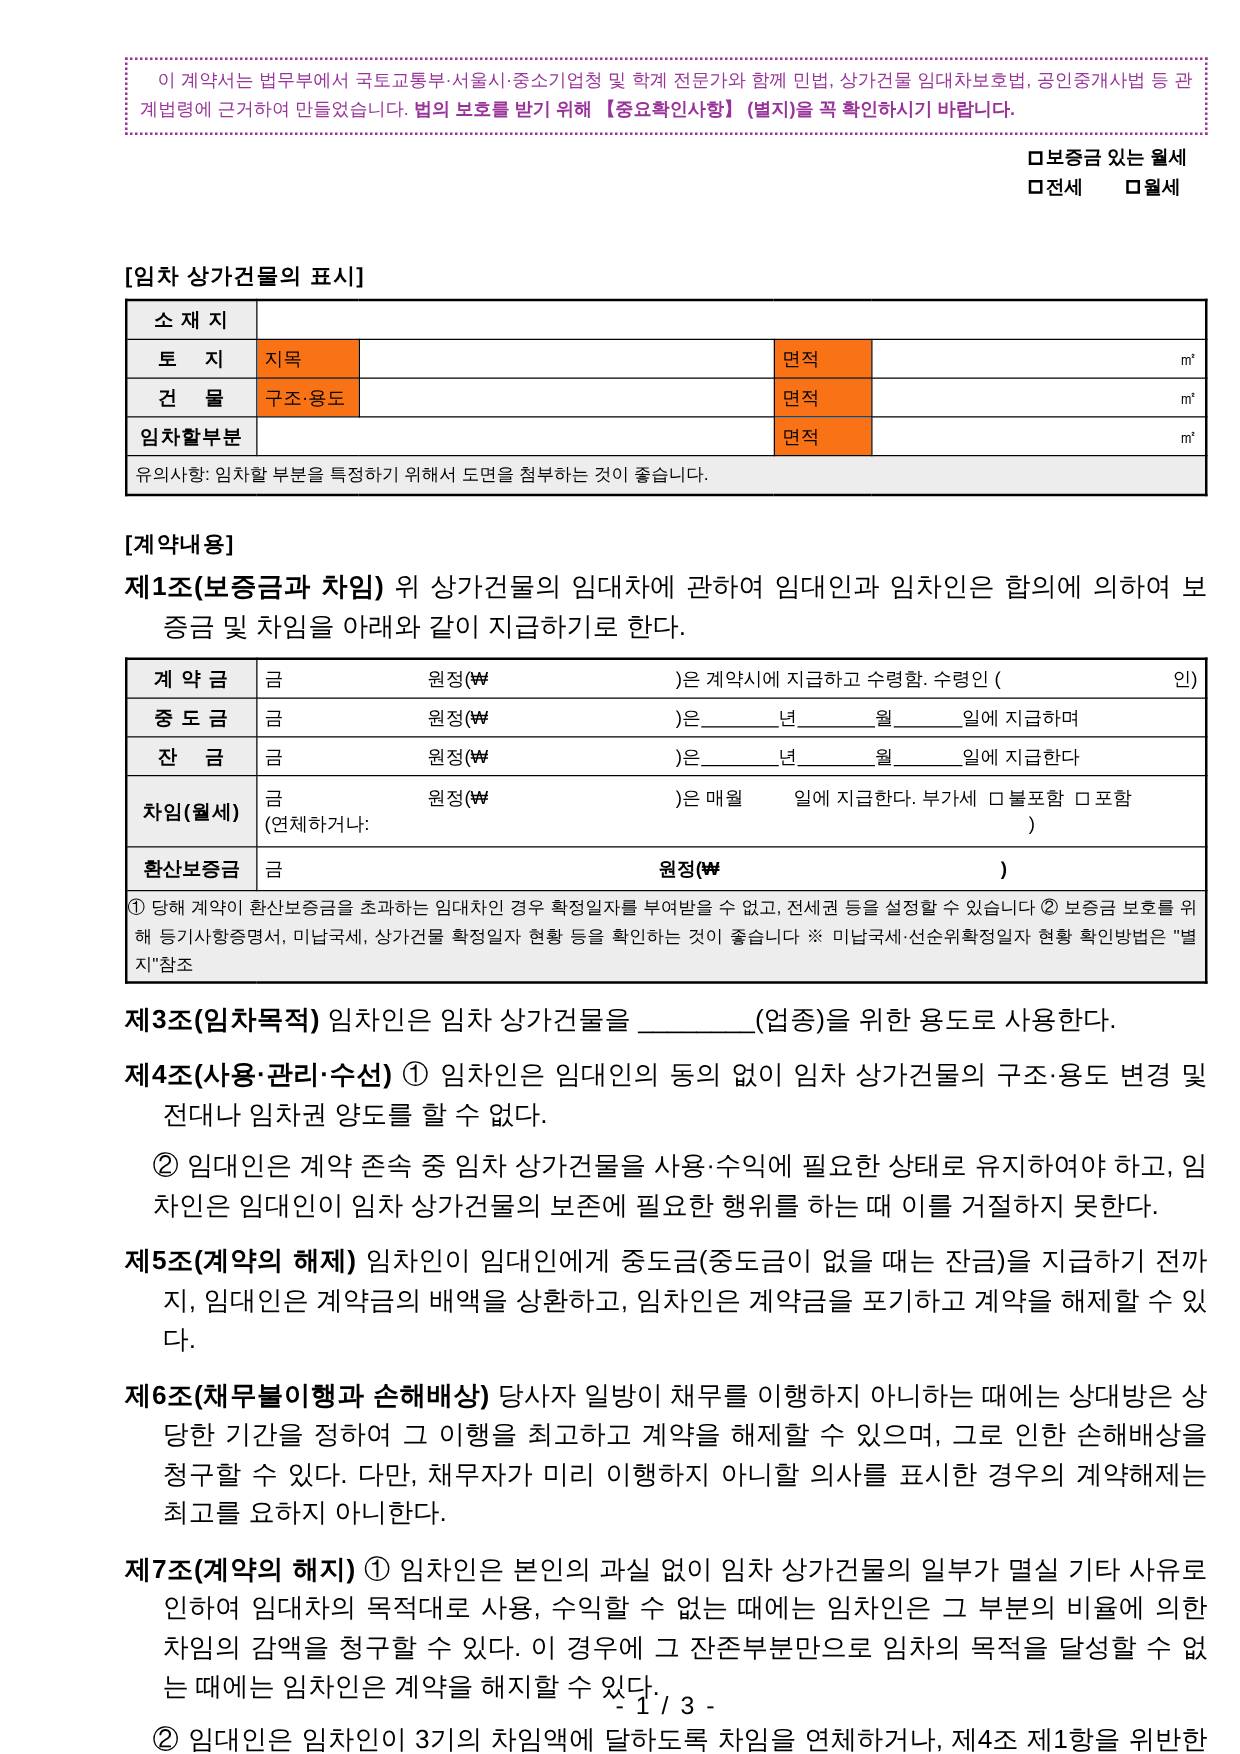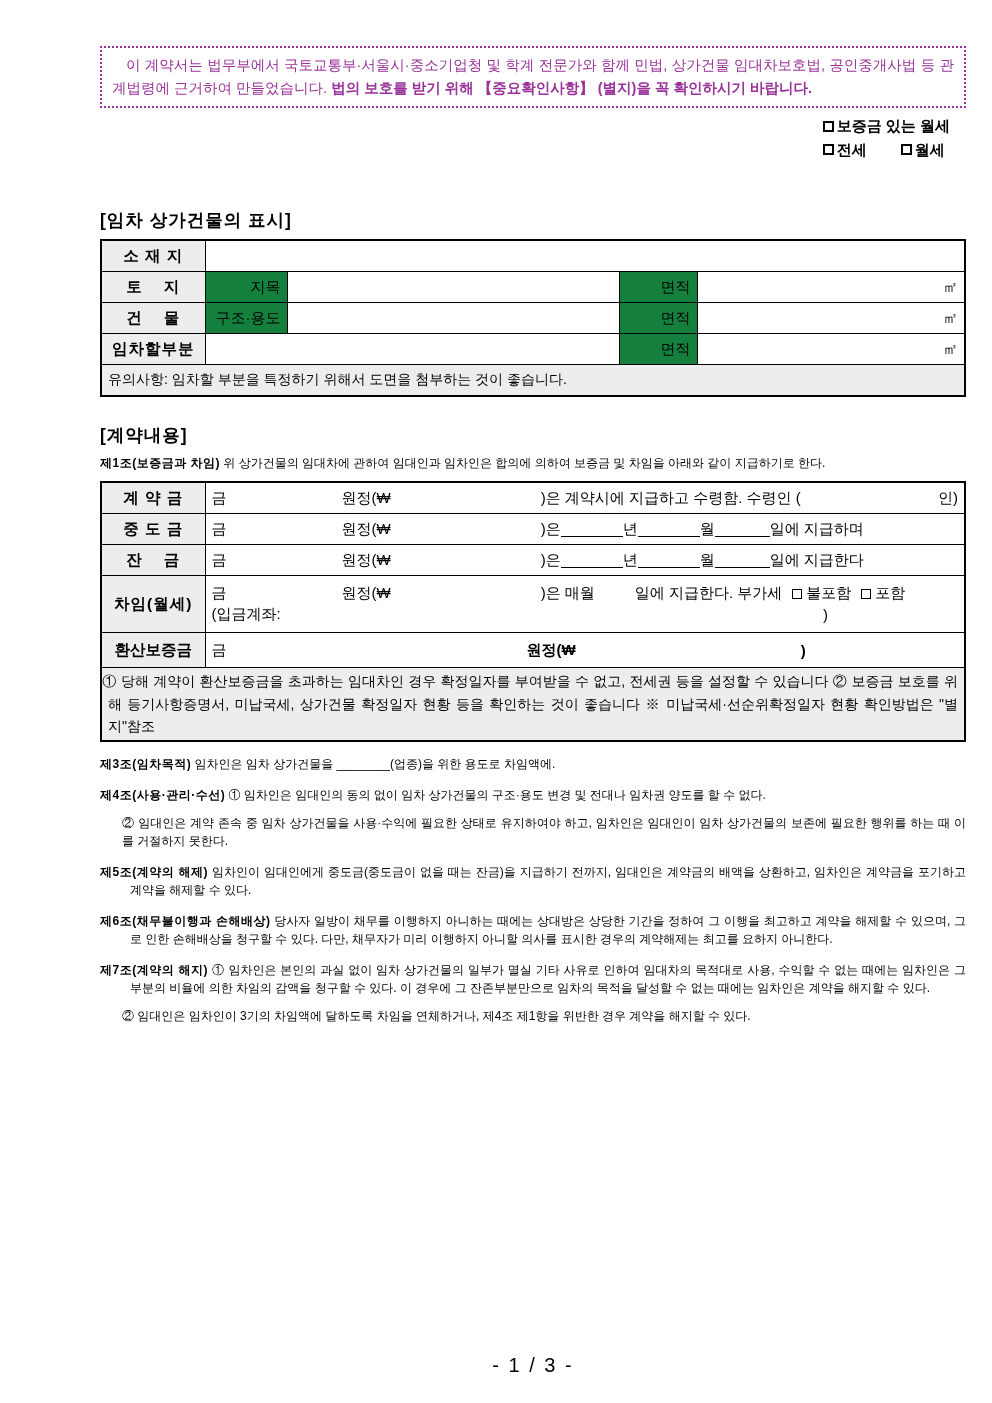--- a/index.html
+++ b/index.html
@@ -23,40 +23,40 @@
   .intro{border:2px solid #000;margin-top:16px;padding:5px 8px;font-size:16.5px;white-space:nowrap;}
   .intro .small{font-size:13px;}
 
   h2.sec{font-size:17.5px;font-weight:bold;margin:14px 0 7px 0;letter-spacing:1px;}
   h2.sec2{margin-top:26px;}
 
   
   table.tbl{width:100%;border-collapse:collapse;border:2px solid #000;font-size:15px;table-layout:fixed;}
   table.tbl td{border:1px solid #000;padding:2px 6px;height:26px;overflow:hidden;}
   td.lbl{background:#ededed;text-align:center;font-weight:bold;white-space:pre;font-size:15.5px;letter-spacing:1px;padding:2px 2px;}
-  td.sublbl{background:#15803d;text-align:right;white-space:pre;}
+  td.sublbl{background:#f97316;text-align:left;white-space:pre;}
   td.sqm{text-align:right;}
   td.notecell{background:#ededed;font-size:14px;height:22px;padding:3px 8px;}
 
   
   .fl{display:flex;align-items:center;white-space:pre;}
   .fl span{flex-shrink:0;}
   .g115{width:115px;}.g150{width:150px;}.g250{width:250px;}.g300{width:300px;}
   .g40{width:40px;}.g130{width:130px;}.gA{width:300px;}.gB{width:225px;}
   .grow{flex:1 1 auto;}
   .bl{display:inline-block;border-bottom:1px solid #000;height:15px;flex-shrink:0;}
   .bl62{width:62px;}.bl55{width:55px;}
   .cbx-s{width:10px;height:10px;border:1.5px solid #000;display:inline-block;margin:0 4px 0 10px;flex-shrink:0;box-sizing:border-box;}
   .rentcell{padding:2px 10px;}
   .rentline2{margin-top:2px;}
   td.paynote{background:#ededed;font-size:14px;line-height:1.6;padding:6px 10px 6px 76px;text-indent:-66px;height:auto;text-align:justify;}
   .wonbold{font-weight:bold;}
 
   
-  .art{margin:13px 0 0 0;padding-left:30px;text-indent:-30px;font-size:12px;line-height:1.5;text-align:justify;}
+  .art{margin:13px 0 0 0;padding-left:30px;text-indent:-30px;font-size:21px;line-height:1.5;text-align:justify;}
   .art b{letter-spacing:0.5px;}
   .art.sub{padding-left:22px;text-indent:0;margin-top:10px;}
   .art.first{margin-top:6px;margin-bottom:9px;}
 
   .footer{position:absolute;bottom:26px;left:0;right:0;text-align:center;font-size:20px;letter-spacing:2px;}
 </style>
 </head>
 <body>
 
 <div class="page">
@@ -160,42 +160,42 @@
         </div>
       </td>
     </tr>
     <tr>
       <td class="lbl">차임(월세)</td>
       <td class="rentcell" style="height:52px;">
         <div class="fl">
           <span>금</span><span class="g115"></span><span>원정(₩</span><span class="g150"></span><span>)은 매월</span><span class="g40"></span><span>일에 지급한다. 부가세</span><span class="cbx-s"></span><span>불포함</span><span class="cbx-s"></span><span>포함</span>
         </div>
         <div class="fl rentline2">
-          <span>(입금계좌:</span><span class="grow"></span><span>)</span><span class="g130"></span>
+          <span>(연체하거나:</span><span class="grow"></span><span>)</span><span class="g130"></span>
         </div>
       </td>
     </tr>
     <tr>
       <td class="lbl" style="letter-spacing:0;">환산보증금</td>
       <td class="rentcell" style="height:30px;">
         <div class="fl">
           <span>금</span><span class="gA"></span><span class="wonbold">원정(₩</span><span class="gB"></span><span class="wonbold">)</span>
         </div>
       </td>
     </tr>
     <tr>
       <td colspan="2" class="paynote">유의사항:① 당해 계약이 환산보증금을 초과하는 임대차인 경우 확정일자를 부여받을 수 없고, 전세권 등을 설정할 수 있습니다 ② 보증금 보호를 위해 등기사항증명서, 미납국세, 상가건물 확정일자 현황 등을 확인하는 것이 좋습니다 ※ 미납국세·선순위확정일자 현황 확인방법은 "별지"참조</td>
     </tr>
   </tbody>
     </table>
 
 
   <p class="art">
     <b>제3조(임차목적)</b>
-    <span>임차인은 임차 상가건물을  ________(업종)을 위한 용도로 차임액에.</span>
+    <span>임차인은 임차 상가건물을  ________(업종)을 위한 용도로 사용한다.</span>
   </p>
 
   <p class="art">
     <b>제4조(사용·관리·수선)</b>
     <span>① 임차인은 임대인의 동의 없이 임차 상가건물의 구조·용도 변경 및 전대나 임차권 양도를 할 수 없다.</span>
   </p>
   <p class="art sub">
     <span>② 임대인은 계약 존속 중 임차 상가건물을 사용·수익에 필요한 상태로 유지하여야 하고, 임차인은 임대인이 임차 상가건물의 보존에 필요한 행위를 하는 때 이를 거절하지 못한다.</span>
   </p>
 

